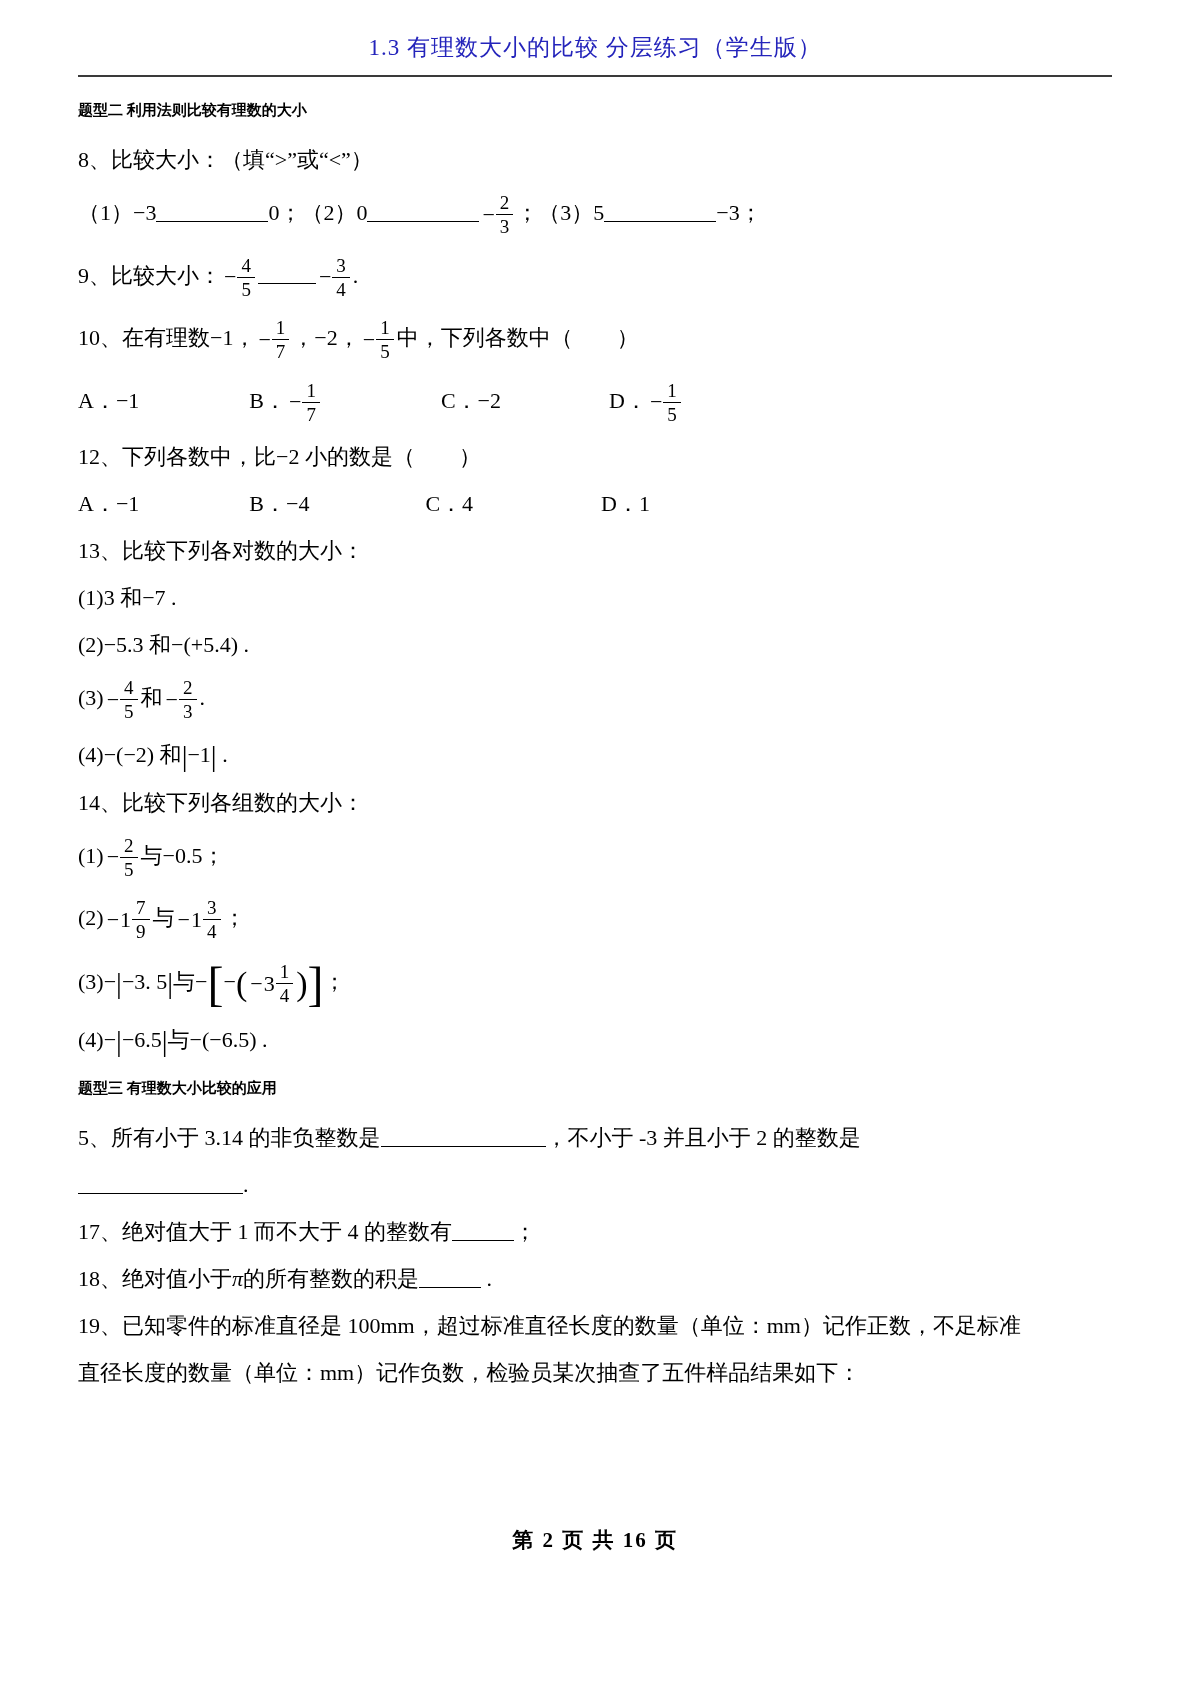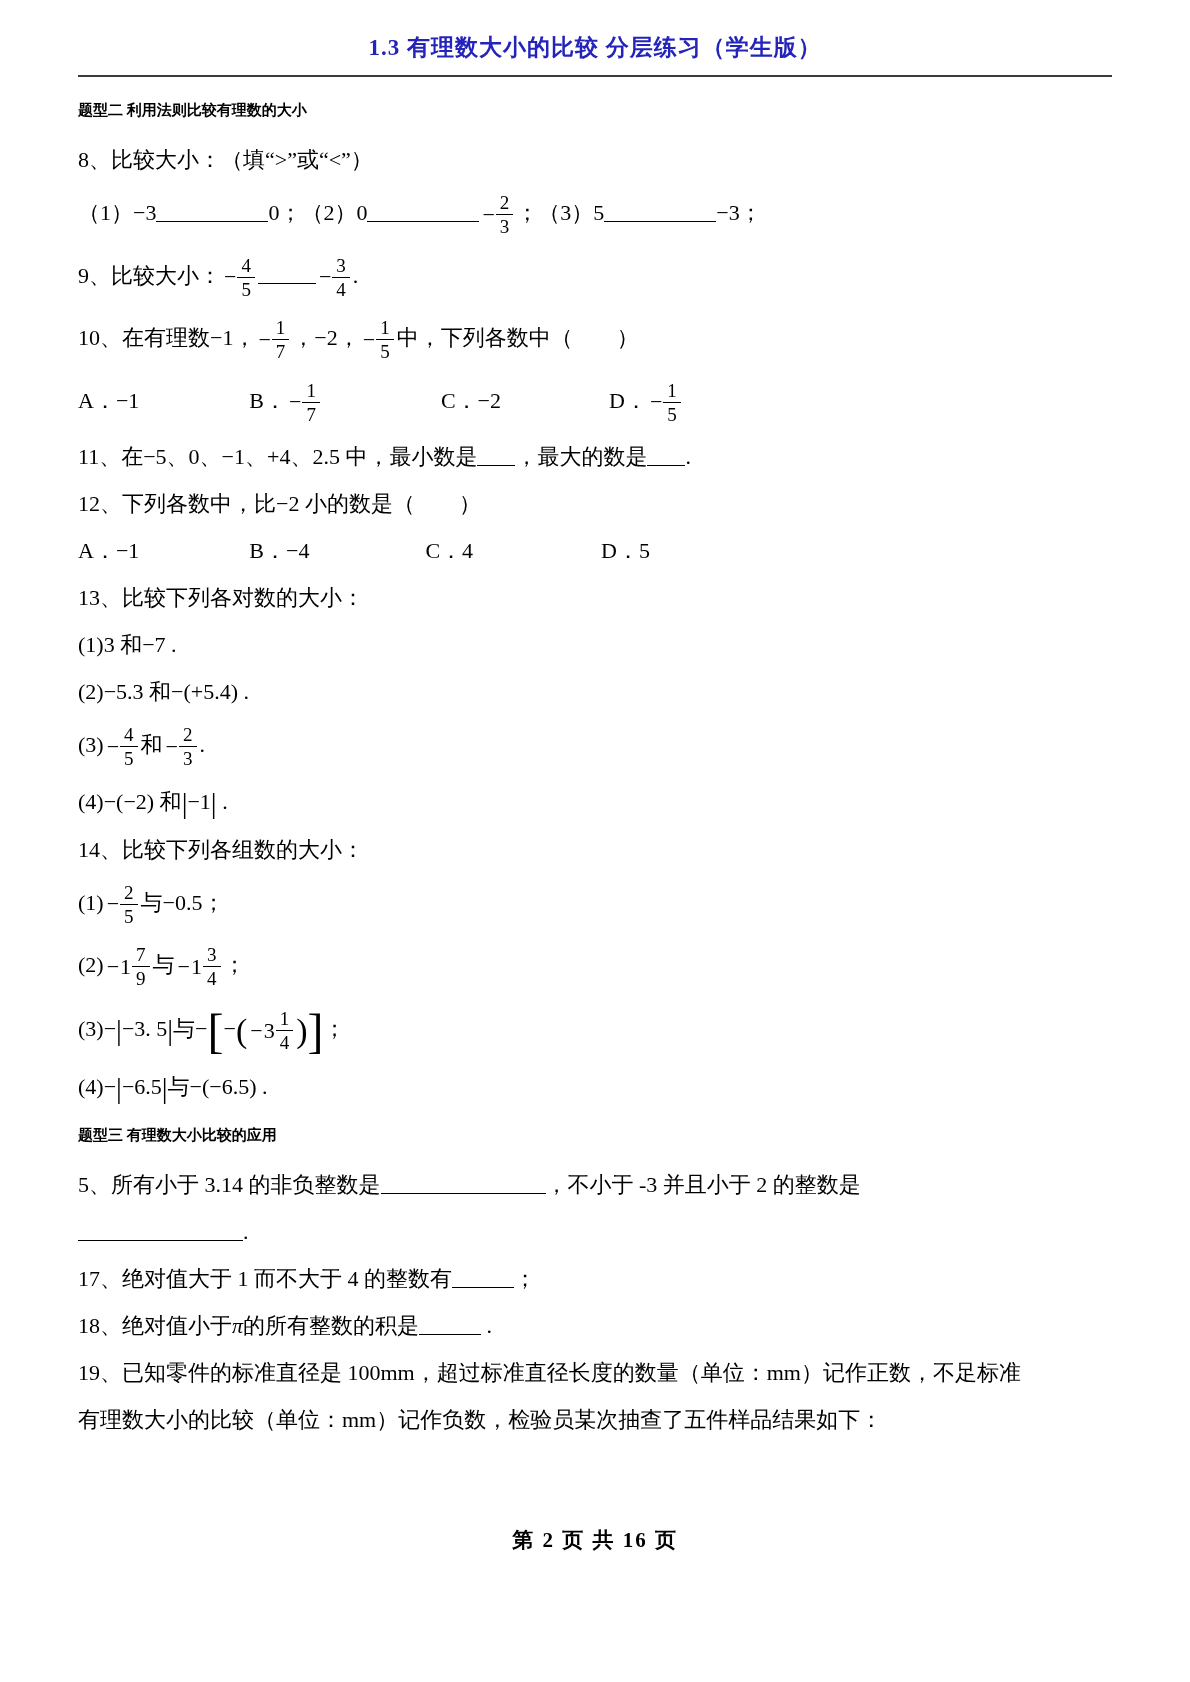--- a/index.html
+++ b/index.html
@@ -11,21 +11,21 @@
     background: #ffffff;
     position: relative;
     padding: 32px 78px 0 78px;
     font-family: "Liberation Serif", "DejaVu Serif", serif;
     color: #000;
     overflow: hidden;
   }
   .doc-title {
     text-align: center;
     color: var(--title-blue);
-    font-weight: bold;
+    font-weight: normal;
     font-size: 23px;
     letter-spacing: 1px;
     margin-bottom: 12px;
   }
   .title-rule {
     border-top: 2px solid #3a3a3a;
     margin-bottom: 18px;
   }
   .content { width: 100%; }
   .line {
@@ -128,23 +128,22 @@
             <span class="num">1</span>
             <span class="den">7</span>
           </span>
         </span><span class="sp" style="width: 118px;"></span><span class="txt">C．−2</span><span class="sp" style="width: 108px;"></span><span class="txt">D．</span><span class="fr">
           <span class="sign">−</span>
           <span class="stack">
             <span class="num">1</span>
             <span class="den">5</span>
           </span>
         </span></div>
-      <div class="line"><span class="txt">11、在−5、0、−1、+4、2.5 中，最小数是</span><span class="blank" style="width: 38px;"></span><span class="txt">，最大的数是</span><span class="blank" style="width: 38px;"></span><span class="txt">.</span></div>
       <div class="line"><span class="txt">12、下列各数中，比−2 小的数是（　　）</span></div>
-      <div class="line"><span class="txt">A．−1</span><span class="sp" style="width: 110px;"></span><span class="txt">B．−4</span><span class="sp" style="width: 116px;"></span><span class="txt">C．4</span><span class="sp" style="width: 128px;"></span><span class="txt">D．5</span></div>
+      <div class="line"><span class="txt">A．−1</span><span class="sp" style="width: 110px;"></span><span class="txt">B．−4</span><span class="sp" style="width: 116px;"></span><span class="txt">C．4</span><span class="sp" style="width: 128px;"></span><span class="txt">D．1</span></div>
       <div class="line"><span class="txt">13、比较下列各对数的大小：</span></div>
       <div class="line"><span class="txt">(1)3 和−7 .</span></div>
       <div class="line"><span class="txt">(2)−5.3 和−(+5.4) .</span></div>
       <div class="line"><span class="txt">(3)</span><span class="fr">
           <span class="sign">−</span>
           <span class="stack">
             <span class="num">4</span>
             <span class="den">5</span>
           </span>
         </span><span class="txt">和</span><span class="fr">
@@ -186,16 +185,16 @@
             <span class="den">4</span>
           </span>
         </span><span class="txt med">)</span><span class="txt big">]</span><span class="txt">；</span></div>
       <div class="line"><span class="txt">(4)−</span><span class="txt tall">|</span><span class="txt">−6.5</span><span class="txt tall">|</span><span class="txt">与−(−6.5) .</span></div>
       <div class="line bold"><span class="txt">题型三 有理数大小比较的应用</span></div>
       <div class="line"><span class="txt">5、所有小于 3.14 的非负整数是</span><span class="blank" style="width: 165px;"></span><span class="txt">，不小于 -3 并且小于 2 的整数是</span></div>
       <div class="line"><span class="blank" style="width: 165px;"></span><span class="txt">.</span></div>
       <div class="line"><span class="txt">17、绝对值大于 1 而不大于 4 的整数有</span><span class="blank" style="width: 62px;"></span><span class="txt">；</span></div>
       <div class="line"><span class="txt">18、绝对值小于</span><span class="txt italic">π</span><span class="txt">的所有整数的积是</span><span class="blank" style="width: 62px;"></span><span class="txt"> .</span></div>
       <div class="line"><span class="txt">19、已知零件的标准直径是 100mm，超过标准直径长度的数量（单位：mm）记作正数，不足标准</span></div>
-      <div class="line"><span class="txt">有理数大小的比较（单位：mm）记作负数，检验员某次抽查了五件样品结果如下：</span></div>
+      <div class="line"><span class="txt">直径长度的数量（单位：mm）记作负数，检验员某次抽查了五件样品结果如下：</span></div>
     </div>
   <div class="footer">第 2 页 共 16 页</div>
 </div>
 
 </body></html>

